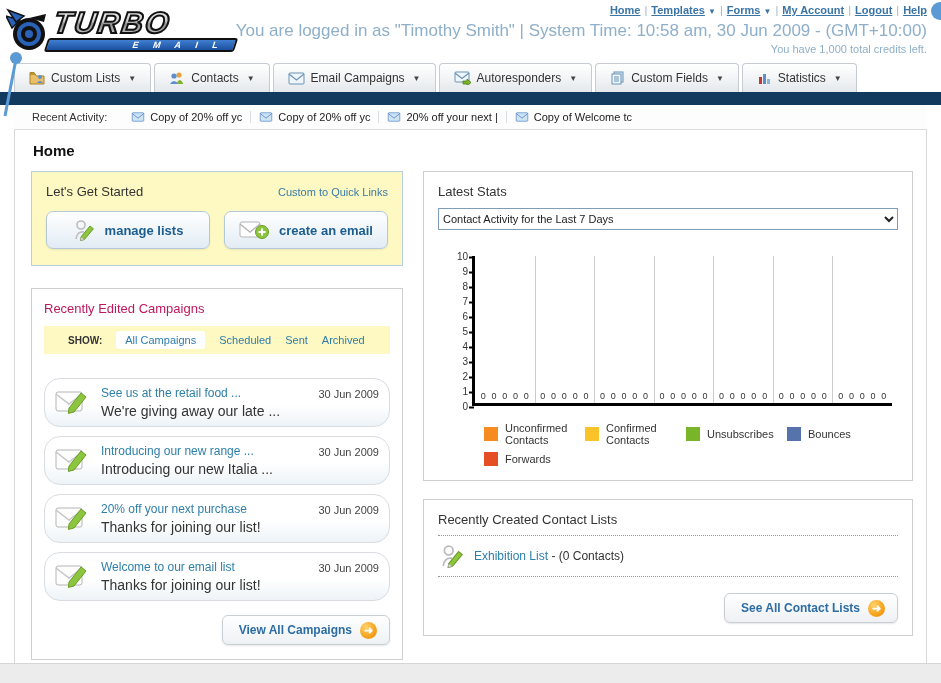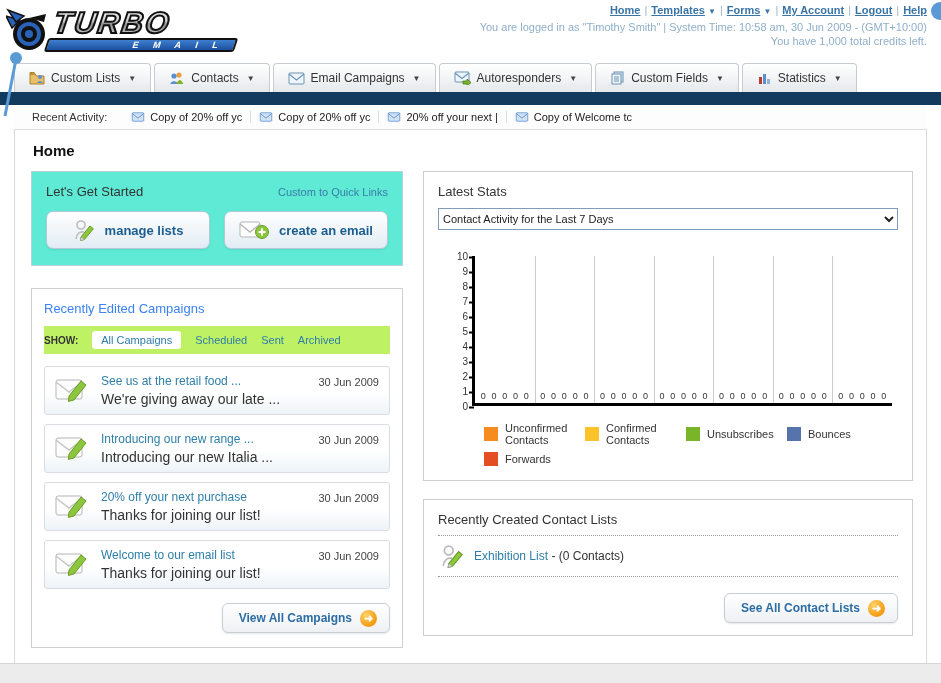--- a/index.html
+++ b/index.html
@@ -15,21 +15,21 @@
     -webkit-background-clip:text; background-clip:text; -webkit-text-fill-color:transparent;
     text-shadow:none; -webkit-text-stroke:2px #111; padding:0 4px; }
   .logo-email-bar { position:absolute; left:40px; top:32px; width:190px; height:14px; background:linear-gradient(180deg,#3f7fd0,#1b4fa0); border:2px solid #111; border-radius:3px; transform:skewX(-18deg); display:flex; align-items:center; justify-content:flex-end; padding-right:10px; }
   .logo-email { color:#fff; font-size:9px; font-weight:bold; letter-spacing:6px; }
   .logo-turbine { position:absolute; left:0; top:2px; width:46px; height:44px; }
   .hdr-right { position:absolute; right:14px; top:4px; text-align:right; }
   .hdr-links { font-size:11px; font-weight:bold; color:#999; }
   .hdr-links a { color:#3a74a5; text-decoration:underline; cursor:pointer; }
   .hdr-links .sep { color:#9fb6c9; font-weight:normal; padding:0 4px; }
   .hdr-links .dd { color:#3a74a5; font-size:8px; }
-  .hdr-login { font-size:11px; color:#8fafc9; margin-top:5px; }
+  .hdr-login { font-size:17px; color:#8fafc9; margin-top:5px; }
   .hdr-credits { font-size:11px; color:#8fafc9; margin-top:2px; }
 
   
   .callout-left { position:absolute; left:0; top:50px; width:30px; height:70px; z-index:50; pointer-events:none; }
   .callout-right { position:absolute; right:-8px; top:2px; width:18px; height:18px; border-radius:50%; background:#5b9bd5; z-index:50; }
 
   
   .tabbar { position:relative; padding-left:14px; height:30px; display:flex; gap:3px; align-items:flex-end; }
   .tab { display:flex; align-items:center; gap:6px; height:29px; padding:0 14px; background:linear-gradient(180deg,#ffffff,#f0f2f4 60%,#e4e8ec); border:1px solid #c6ccd2; border-bottom:none; border-radius:4px 4px 0 0; font-size:12px; color:#333; cursor:pointer; white-space:nowrap; }
   .tab .caret { font-size:8px; color:#444; margin-left:2px; }
@@ -43,35 +43,35 @@
   .activity .act-item:last-child { border-right:none; }
 
   
   .content { position:relative; margin:0 14px; background:#fff; border-left:1px solid #d9d9d9; border-right:1px solid #d9d9d9; border-bottom:1px solid #cfcfcf; height:552px; padding:10px 16px 0 16px; }
   .page-title { font-size:15px; font-weight:bold; color:#111; margin:2px 0 12px 2px; }
   .cols { display:flex; gap:20px; }
   .col-left { width:372px; flex:none; }
   .col-right { width:490px; flex:none; }
 
   
-  .panel-getstarted { border:1px solid #b9cfe2; background:#5eead4; padding:12px 14px 16px 14px; margin-bottom:22px; }
+  .panel-getstarted { border:1px solid #b9cfe2; background:#fef9c3; padding:12px 14px 16px 14px; margin-bottom:22px; }
   .gs-head { display:flex; justify-content:space-between; align-items:center; margin-bottom:12px; }
   .gs-title { font-size:13px; color:#333; }
   .gs-switch { font-size:11px; color:#3a7ca8; cursor:pointer; }
   .gs-buttons { display:flex; gap:14px; }
   .gs-btn { flex:1; height:38px; display:flex; align-items:center; justify-content:center; gap:10px; background:linear-gradient(180deg,#ffffff,#e2ecf4); border:1px solid #b3c9da; border-radius:7px; box-shadow:0 1px 2px rgba(0,0,0,.08); font-size:13px; font-weight:bold; color:#1b5d8f; cursor:pointer; }
 
   
   .panel-campaigns { border:1px solid #cfcfcf; background:#fff; padding:12px 12px 14px 12px; }
-  .camp-title { font-size:13px; color:#3b82f6; margin-bottom:10px; }
-  .showbar { background:#bef264; display:flex; align-items:center; gap:14px; padding:5px 0; margin-bottom:12px; }
+  .camp-title { font-size:13px; color:#be185d; margin-bottom:10px; }
+  .showbar { background:#fef9c3; display:flex; align-items:center; gap:14px; padding:5px 24px; margin-bottom:24px; }
   .showbar .show-label { font-size:10px; font-weight:bold; color:#333; }
   .showbar .filter { font-size:11px; color:#2e7cab; cursor:pointer; }
   .showbar .filter.active { background:#fff; padding:3px 9px; border-radius:3px; color:#2e7cab; }
-  .camp-item { border:1px solid #d9dde1; border-radius:3px; padding:7px 10px; margin-bottom:9px; display:flex; gap:10px; background:linear-gradient(180deg,#ffffff 55%,#edf3f8); cursor:pointer; }
+  .camp-item { border:1px solid #d9dde1; border-radius:16px; padding:7px 10px; margin-bottom:9px; display:flex; gap:10px; background:linear-gradient(180deg,#ffffff 55%,#edf3f8); cursor:pointer; }
   .camp-icon { flex:none; width:36px; padding-top:3px; }
   .camp-text { flex:1; }
   .camp-link { font-size:12px; color:#2e7fa9; margin-bottom:3px; }
   .camp-sub { font-size:14px; color:#333; }
   .camp-date { flex:none; font-size:11px; color:#444; padding-top:2px; }
   .camp-footer { display:flex; justify-content:flex-end; margin-top:14px; }
 
   .pill-btn { display:flex; align-items:center; gap:8px; height:30px; padding:0 12px 0 16px; background:linear-gradient(180deg,#ffffff,#eef1f4); border:1px solid #c9ced3; border-radius:6px; box-shadow:0 1px 2px rgba(0,0,0,.1); font-size:12px; font-weight:bold; color:#2d6da3; cursor:pointer; }
   .arrow-circle { width:17px; height:17px; border-radius:50%; background:radial-gradient(circle at 35% 30%,#ffd36b,#f6a21d 60%,#e88b00); display:flex; align-items:center; justify-content:center; color:#fff; font-size:11px; font-weight:bold; line-height:1; }
 

